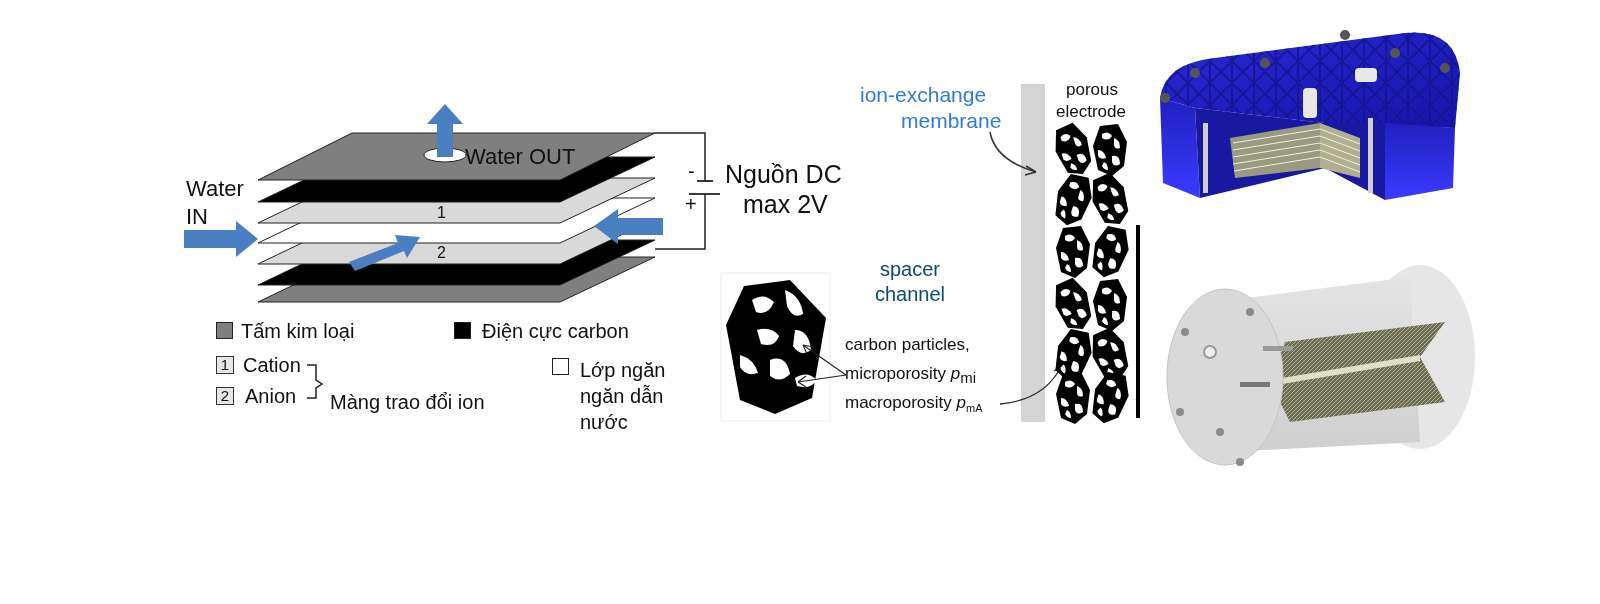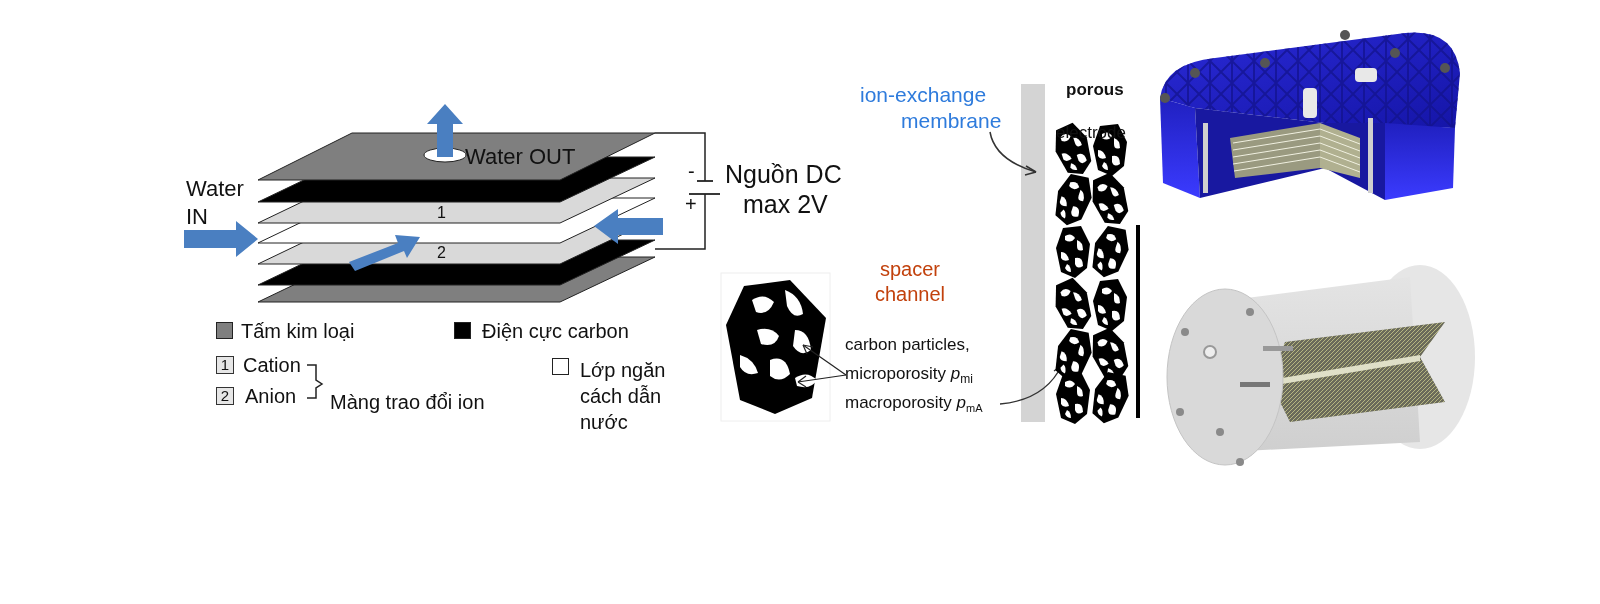--- a/index.html
+++ b/index.html
@@ -3,21 +3,21 @@
 <meta charset="utf-8">
 <style>
   html, body { margin: 0; padding: 0; background: #ffffff; }
   body { width: 1600px; height: 604px; position: relative; overflow: hidden; font-family: "Liberation Sans", sans-serif; color: #111; }
   .abs { position: absolute; }
   .lbl { position: absolute; white-space: nowrap; font-family: "Liberation Sans", sans-serif; }
   .t22 { font-size: 22px; }
   .t20 { font-size: 20px; }
   .t17 { font-size: 17px; }
   .blue { color: #2e7bdc; }
-  .green { color: #c2410c; }
+  .green { color: #0c4a6e; }
   svg { position: absolute; left: 0; top: 0; }
   .legend-sq { position: absolute; width: 17px; height: 17px; box-sizing: border-box; border: 1.5px solid #222; }
   .legend-num { position: absolute; width: 18px; height: 18px; box-sizing: border-box; border: 1.5px solid #333; background: #e6e6e6; font-size: 15px; text-align: center; line-height: 16px; }
 </style>
 </head>
 <body>
 
 <div class="abs" style="left:0;top:0;width:720px;height:450px;">
   <svg width="720" height="450">
 
@@ -64,21 +64,21 @@
   <div class="lbl t20" style="left:243px;top:354px;">Cation</div>
   <div class="legend-num" style="left:216px;top:387px;">2</div>
   <div class="lbl t20" style="left:245px;top:385px;">Anion</div>
   <svg width="720" height="450" style="pointer-events:none;">
     <path d="M 307 365 L 316 365 L 316 380 L 322 384 L 316 388 L 316 398 L 307 398" fill="none" stroke="#222" stroke-width="1.5"></path>
   </svg>
   <div class="lbl t20" style="left:330px;top:373px;margin-top:18px;">Màng trao đổi ion</div>
 
   <div class="legend-sq" style="left:552px;top:358px;background:#fff;"></div>
   <div class="lbl t20" style="left:580px;top:359px;">Lớp ngăn</div>
-  <div class="lbl t20" style="left:580px;top:385px;">cách dẫn</div>
+  <div class="lbl t20" style="left:580px;top:385px;">ngăn dẫn</div>
   <div class="lbl t20" style="left:580px;top:411px;">nước</div>
 </div>
 
 <div class="abs" style="left:0;top:0;width:1150px;height:450px;">
   <svg width="1150" height="450">
 
     <rect x="1021" y="84" width="24" height="338" fill="#d4d4d4"></rect>
 
     <rect x="1136" y="225" width="4" height="193" fill="#000"></rect>
 
@@ -200,28 +200,28 @@
           <path d="M4 -12 q6 2 6 10 q-6 2 -6 -4 z" fill="#fff"></path>
           <path d="M-12 0 q6 0 8 8 q-6 2 -8 -2 z" fill="#fff"></path>
           <path d="M2 6 q8 -2 8 8 q-6 4 -8 -2 z" fill="#fff"></path>
           <path d="M-6 12 q4 2 4 8 q-4 0 -6 -4 z" fill="#fff"></path>
         </g>
       </g>
   </svg>
 
   <div class="lbl blue" style="left:860px;top:83px;font-size:21px;">ion-exchange</div>
   <div class="lbl blue" style="left:901px;top:109px;font-size:21px;">membrane</div>
-  <div class="lbl t17" style="left:1066px;top:80px;font-weight:bold;">porous</div>
-  <div class="lbl t17" style="left:1056px;top:102px;margin-top:21px;">electrode</div>
+  <div class="lbl t17" style="left:1066px;top:80px;">porous</div>
+  <div class="lbl t17" style="left:1056px;top:102px;">electrode</div>
   <div class="lbl green" style="left:880px;top:258px;font-size:20px;">spacer</div>
   <div class="lbl green" style="left:875px;top:283px;font-size:20px;">channel</div>
   <div class="lbl t17" style="left:845px;top:335px;">carbon particles,</div>
   <div class="lbl t17" style="left:845px;top:364px;">
     <span>microporosity</span>
-    <i>p</i><sub style="font-size:12px;">mi</sub>
+    <i>p</i><sub style="font-size:15px;">mi</sub>
   </div>
   <div class="lbl t17" style="left:845px;top:393px;">
     <span>macroporosity</span>
     <i>p</i><sub style="font-size:11px;text-align:right;">mA</sub>
   </div>
 </div>
 
 <div class="abs" style="left:1155px;top:28px;width:310px;height:180px;">
   <svg width="310" height="180">
     <defs>

